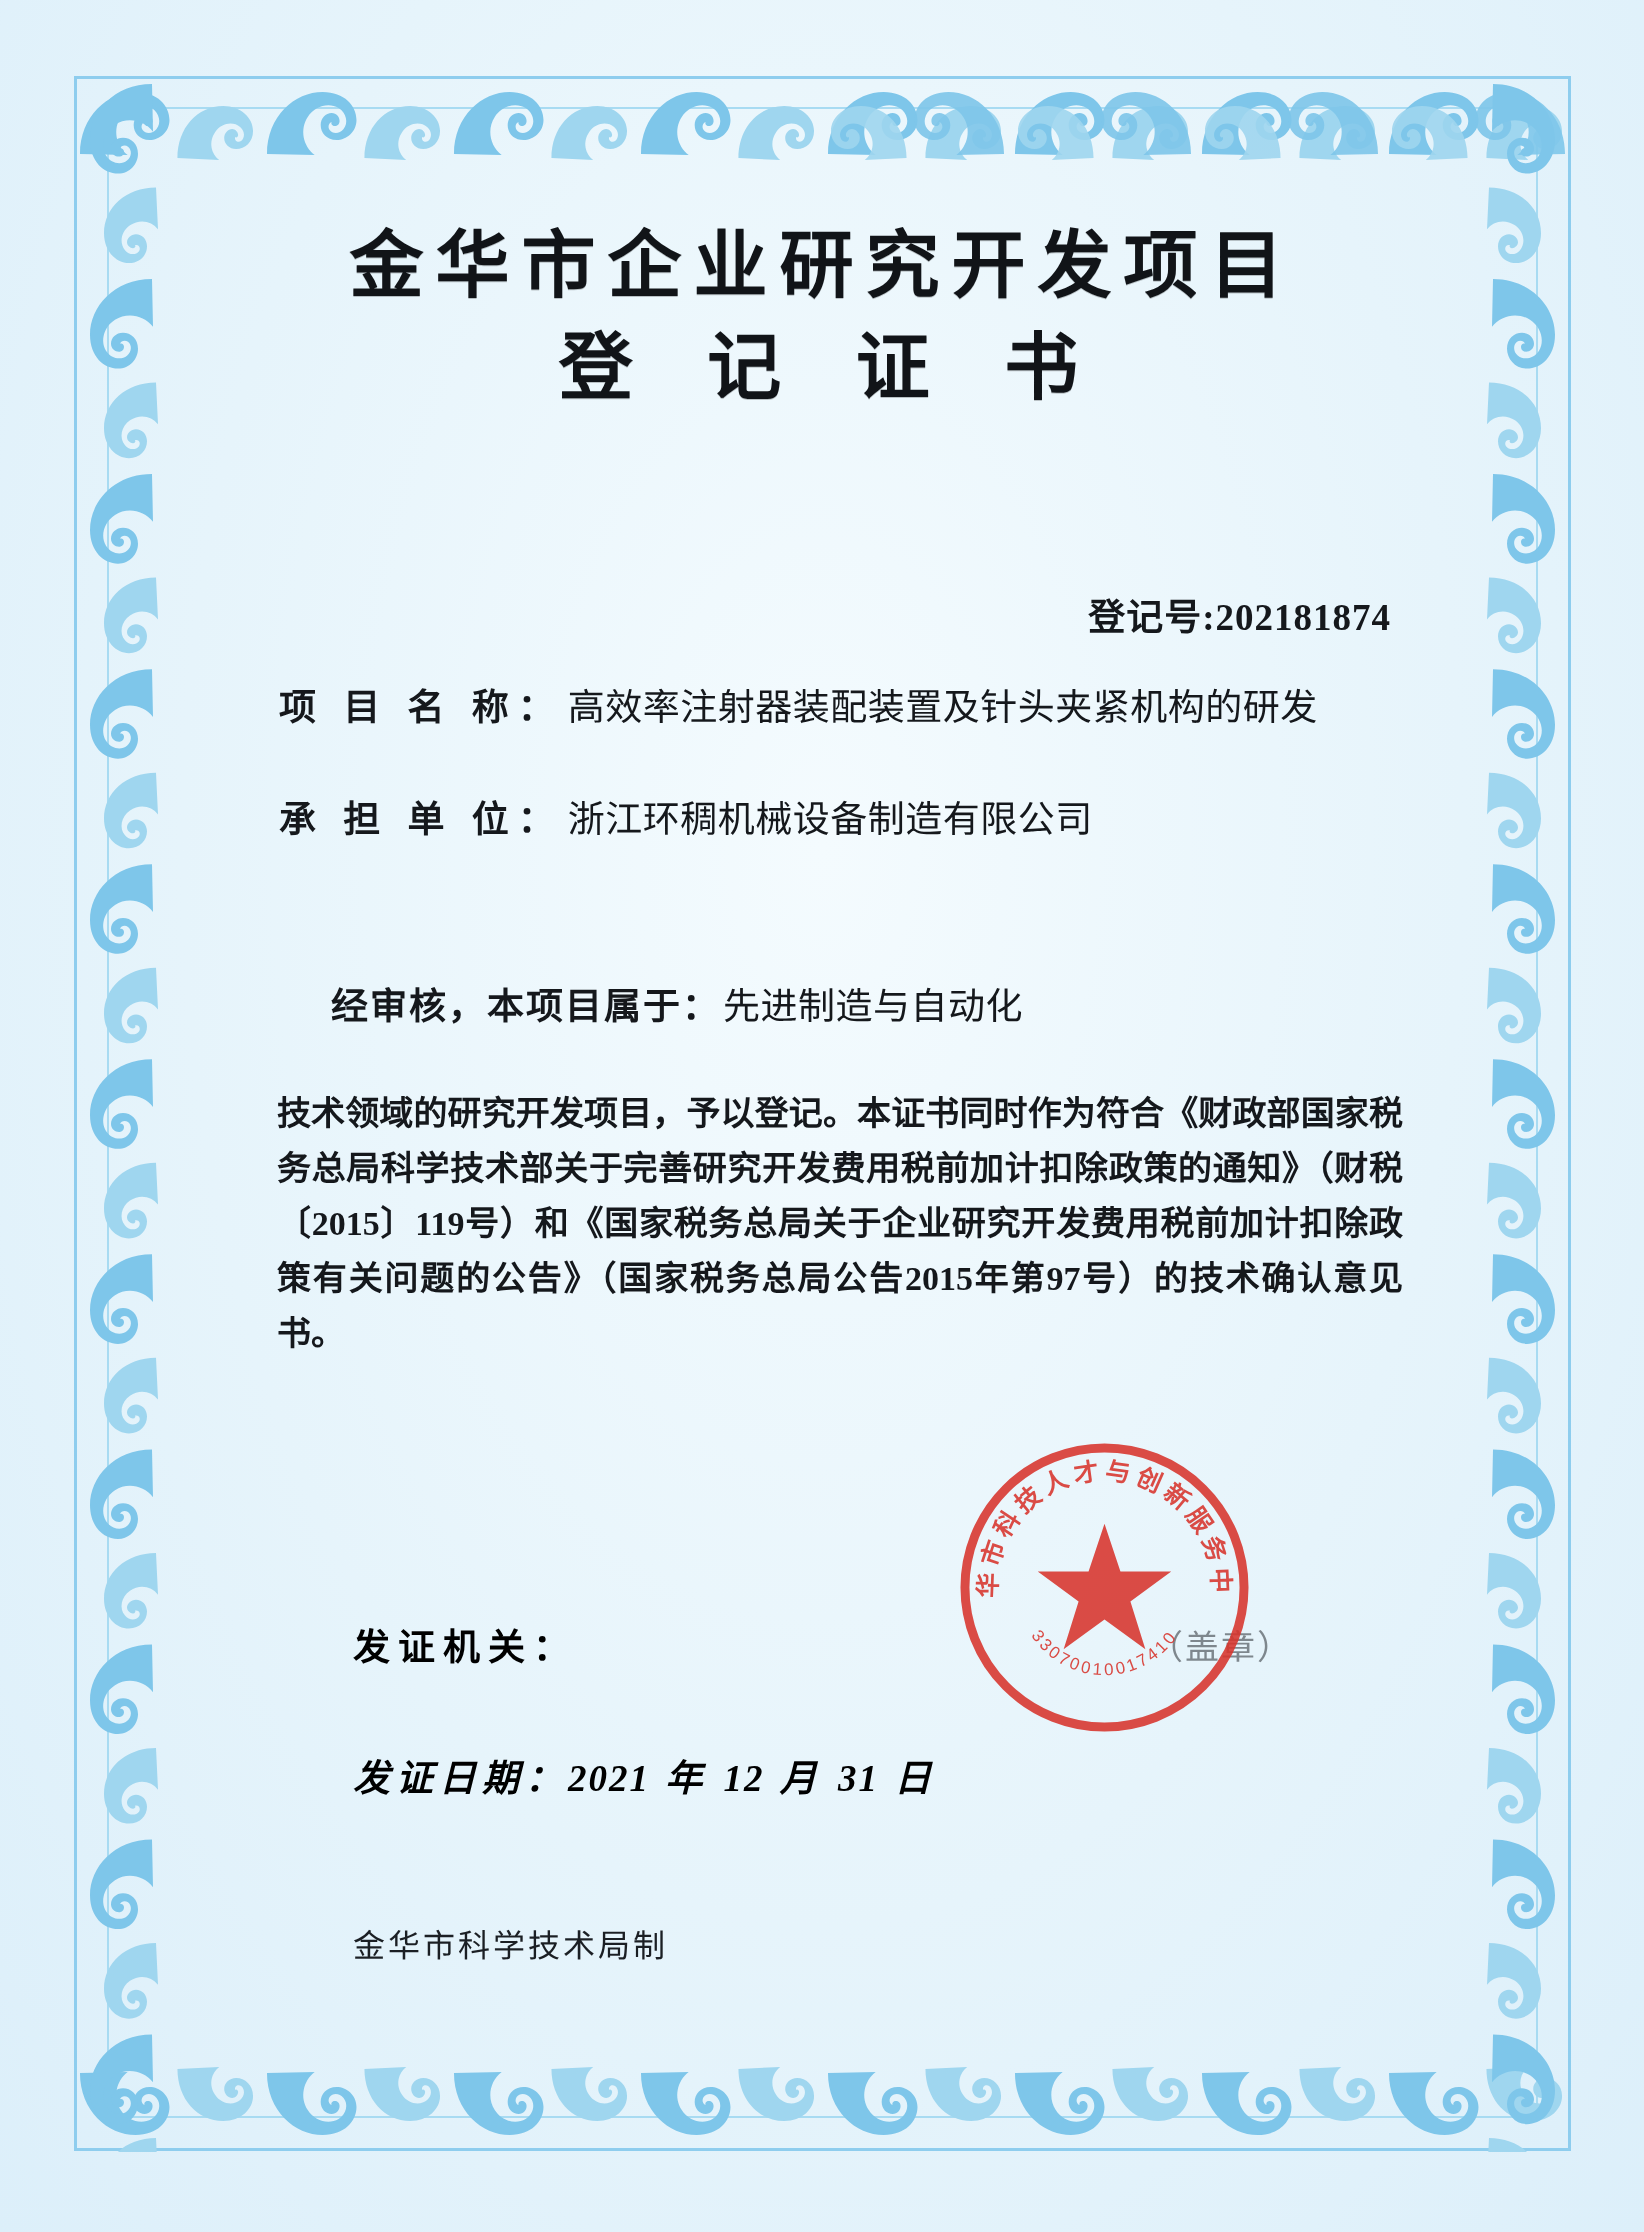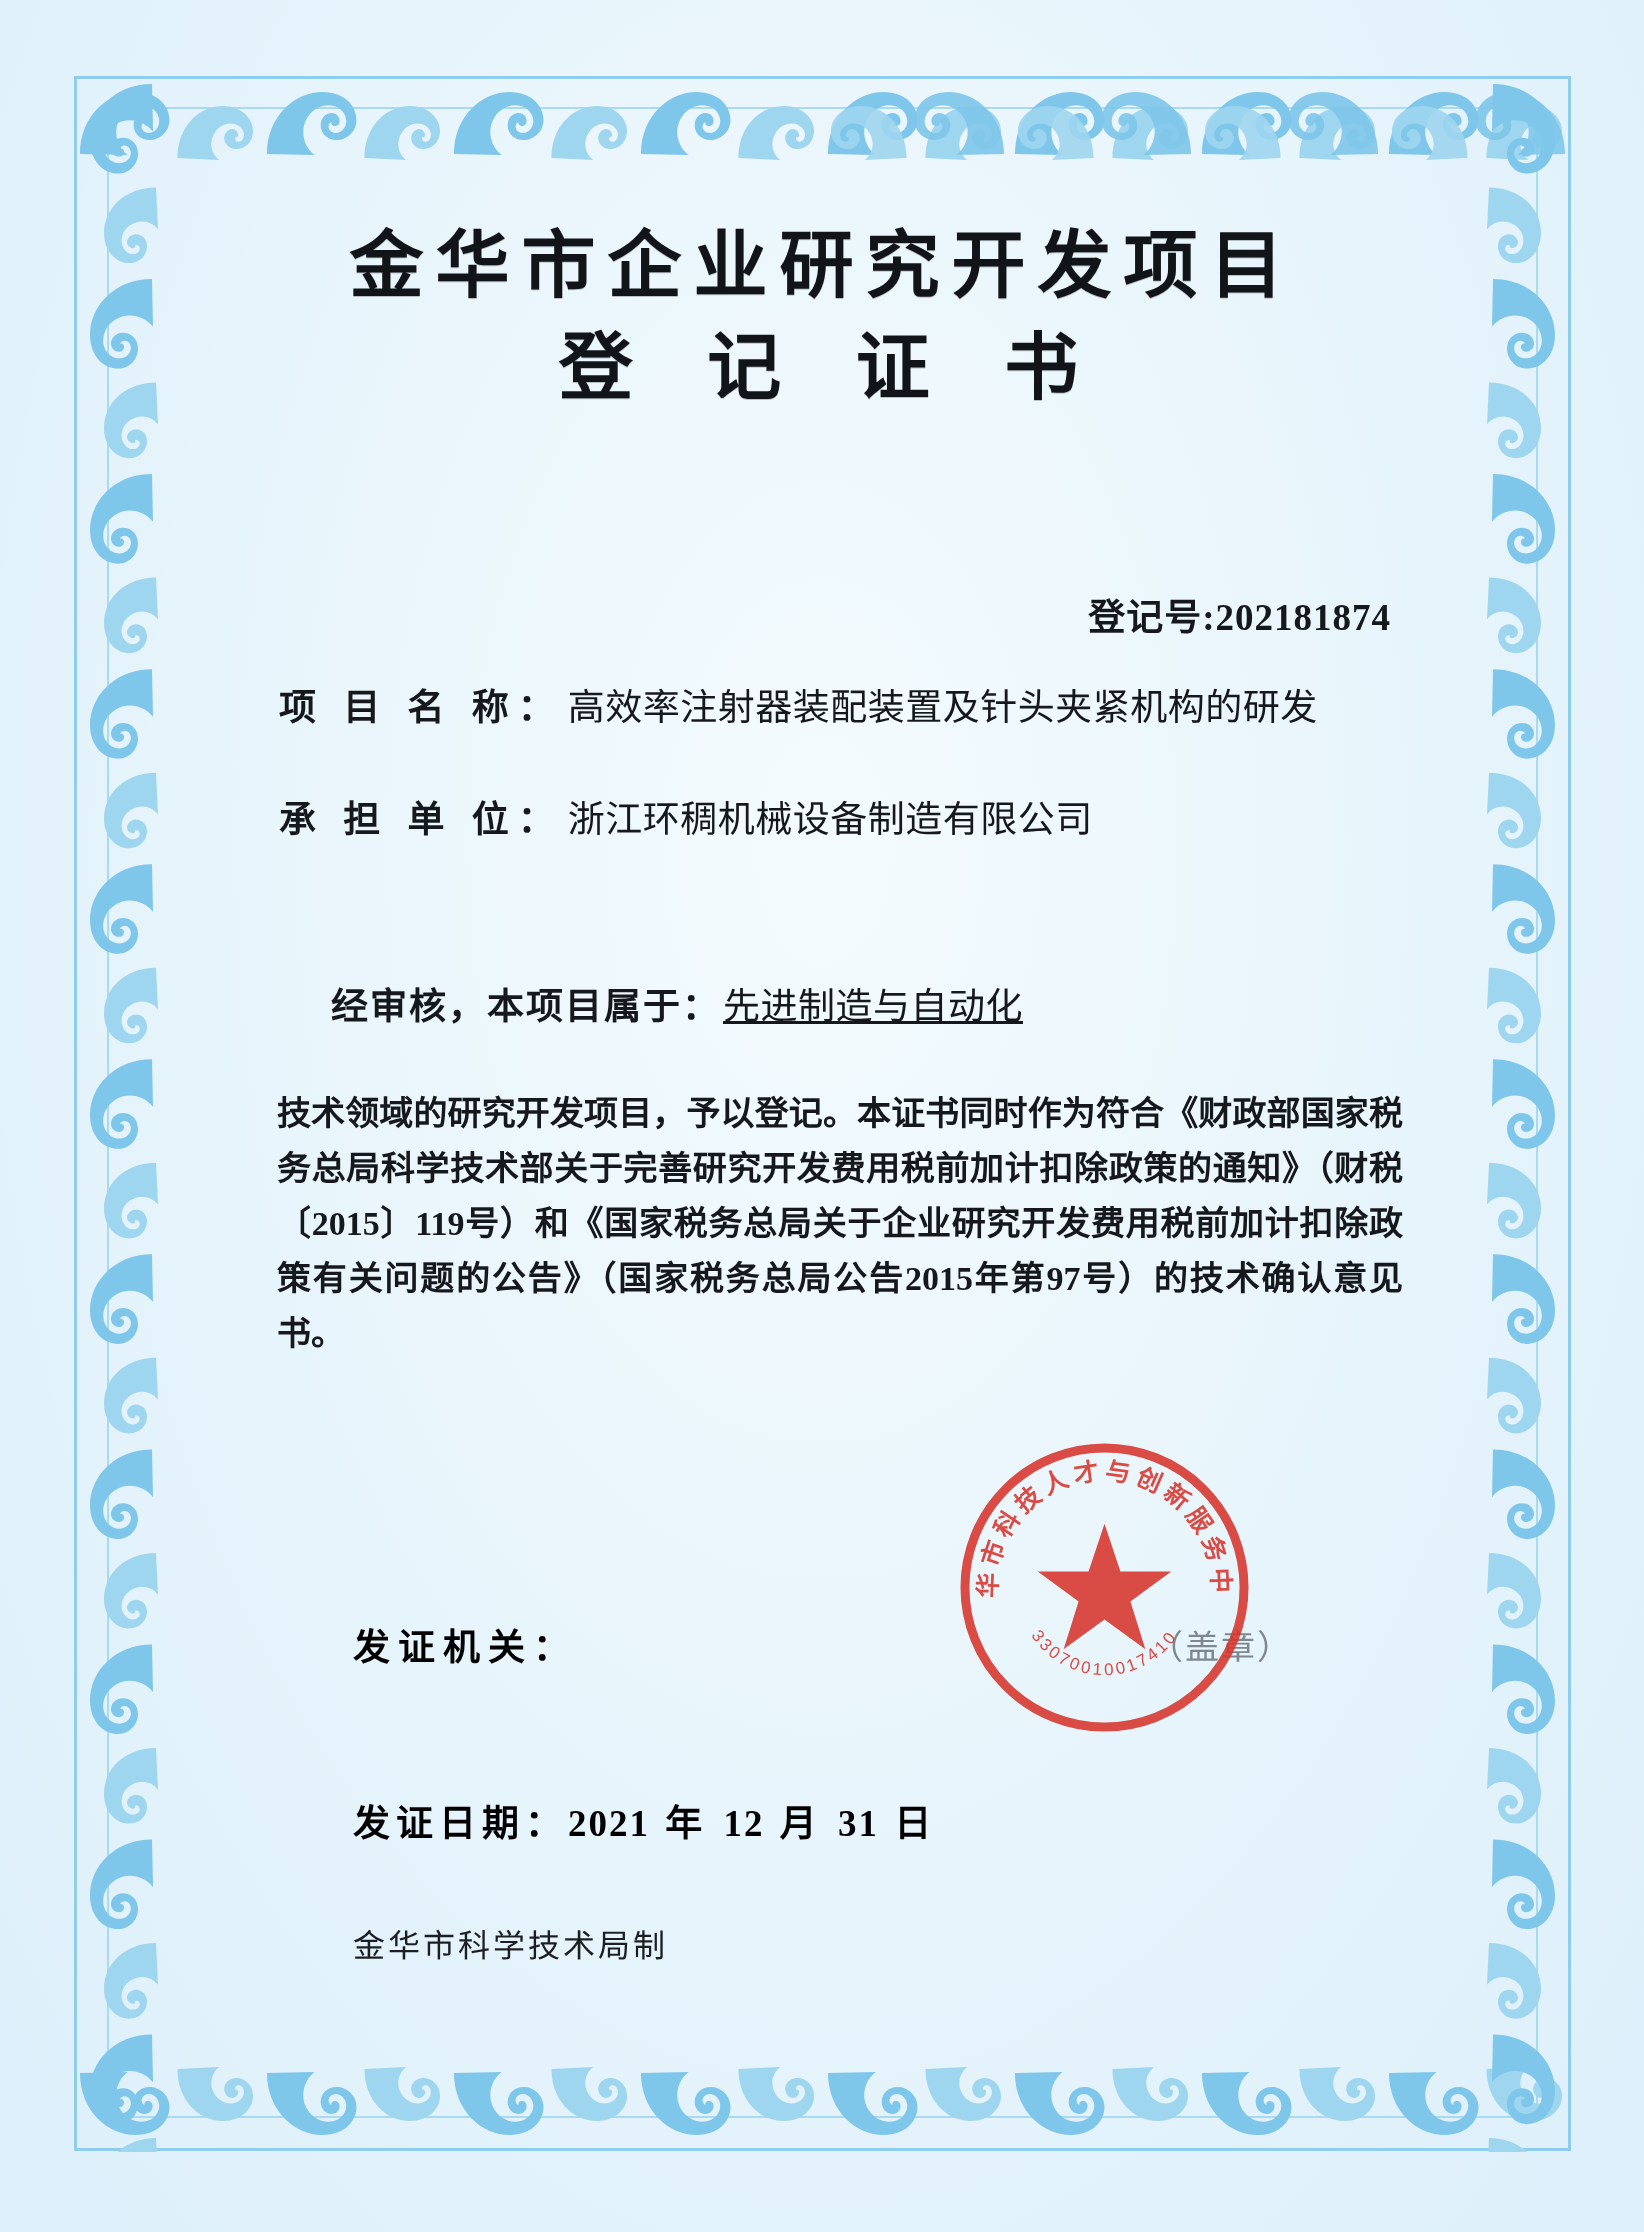--- a/index.html
+++ b/index.html
@@ -118,21 +118,20 @@
   }
   .approve-label {
     font-weight: bold;
     letter-spacing: 2px;
     white-space: nowrap;
     text-align: right;
   }
   .approve-value {
     margin-left: 2px;
     letter-spacing: 0.5px;
-    text-decoration: underline;
   }
 
   .paragraph {
     margin-top: 56px;
     margin-left: -2px;
     font-size: 34px;
     line-height: 1.62;
     font-weight: bold;
     text-align: justify;
     letter-spacing: 0px;
@@ -152,25 +151,26 @@
     left: 1149px;
     top: 1620px;
     font-size: 34px;
     color: #2a2f35;
     letter-spacing: 2px;
     opacity: 0.55;
   }
   .date-row {
     position: absolute;
     left: 353px;
-    top: 1793px;
+    top: 1748px;
     font-size: 37px;
     font-weight: bold;
     letter-spacing: 6px;
     white-space: nowrap;
+    font-style: italic;
   }
   .date-row .num { letter-spacing: 2px; }
   .footer-org {
     position: absolute;
     left: 353px;
     top: 1920px;
     font-size: 32px;
     letter-spacing: 3px;
     color: #1b1f24;
   }

